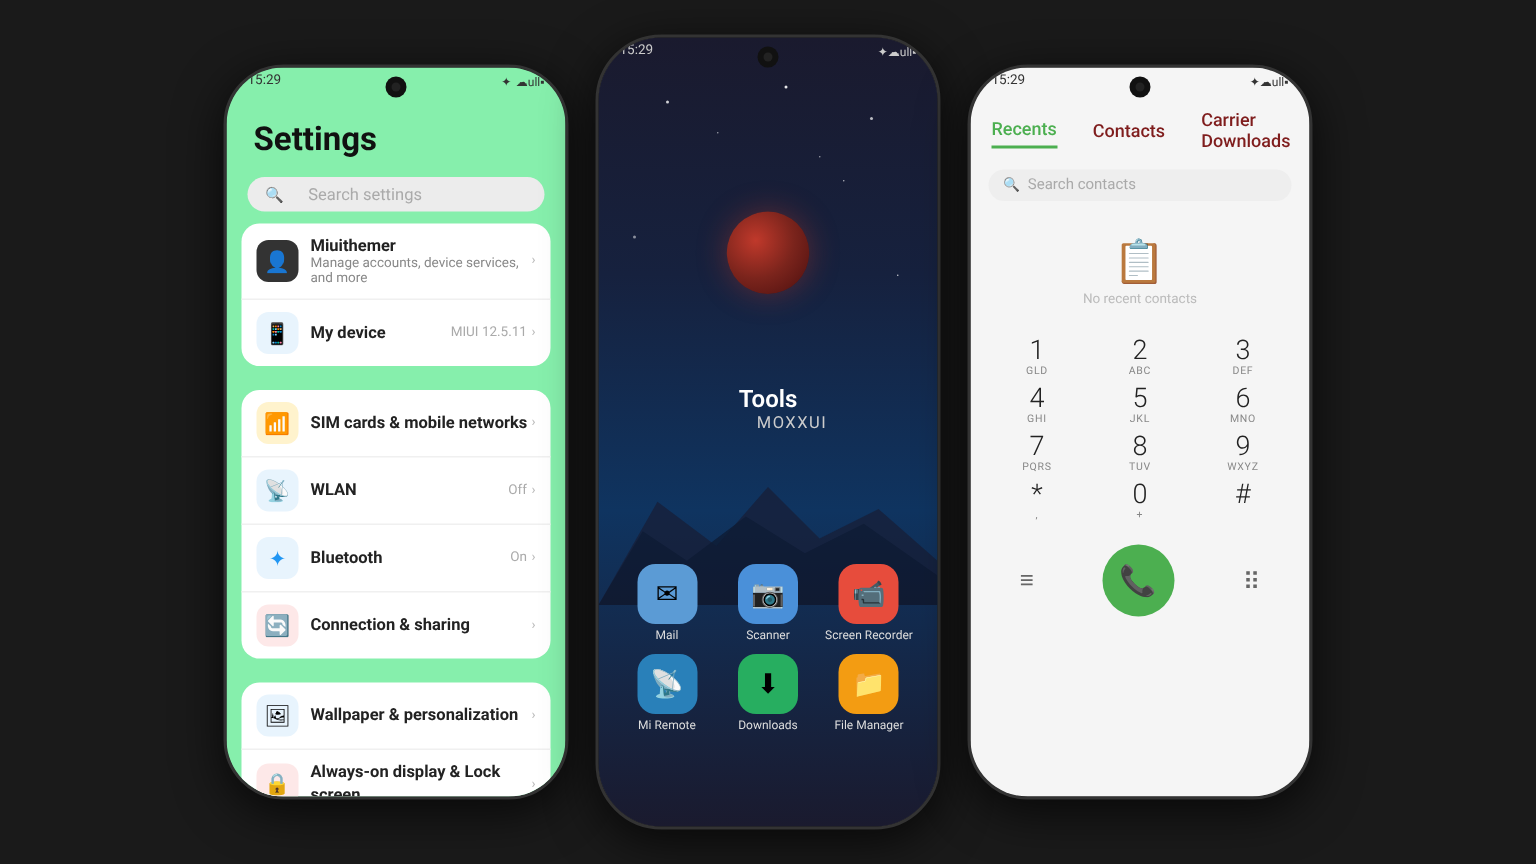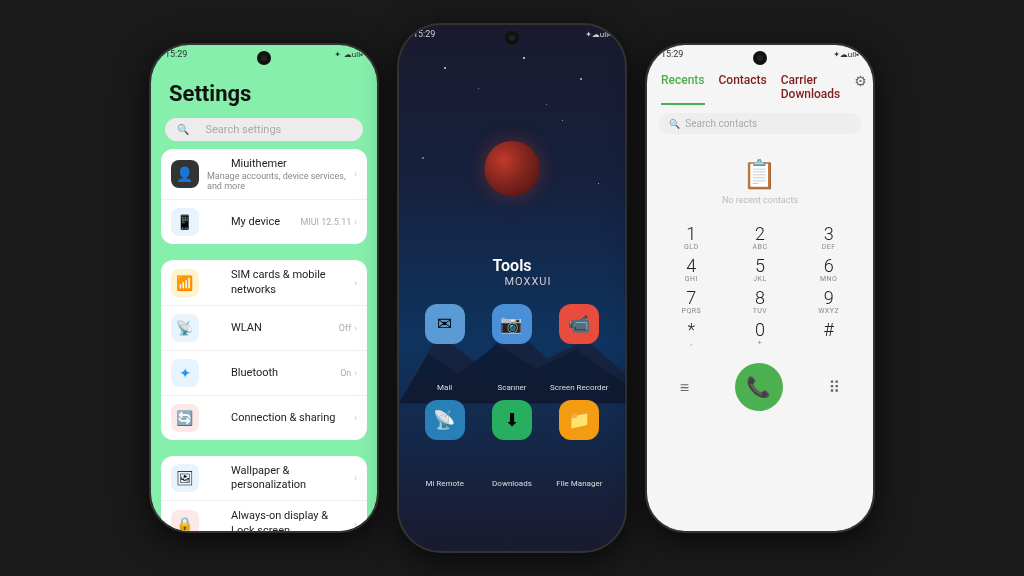--- a/index.html
+++ b/index.html
@@ -107,21 +107,21 @@
     .settings-item:last-child { border-bottom: none; }
     .settings-item-icon {
       width: 28px; height: 28px;
       border-radius: 8px;
       display: flex; align-items: center; justify-content: center;
       font-size: 14px;
       margin-right: 8px;
       flex-shrink: 0;
     }
     .settings-item-text { flex: 1; }
-    .settings-item-label { font-size: 11px; font-weight: 400; color: #222; line-height: 1.3; margin-left: 24px; }
+    .settings-item-label { font-size: 11px; font-weight: 700; color: #222; line-height: 1.3; }
     .settings-item-sub { font-size: 9px; color: #888; }
     .settings-item-right { font-size: 9px; color: #aaa; display: flex; align-items: flex-end; gap: 3px; }
     .chevron { font-size: 9px; color: #bbb; }
 
     .sep { height: 8px; }
 
     
     .launcher-screen {
       background: linear-gradient(180deg, #1a1a2e 0%, #16213e 30%, #0f3460 60%, #1a1a2e 100%);
       height: 100%;
@@ -170,34 +170,35 @@
       flex-direction: column;
       align-items: center;
       gap: 3px;
     }
     .app-icon {
       width: 40px; height: 40px;
       border-radius: 12px;
       display: flex; align-items: center; justify-content: center;
       font-size: 18px;
     }
-    .app-name { font-size: 8px; color: #ddd; text-align: left; margin-top: 36px; }
+    .app-name { font-size: 8px; color: #ddd; text-align: left; }
 
     
     .dialer-screen {
       background: #f5f5f5;
       height: 100%;
       width: 100%;
       overflow: hidden;
     }
     .dialer-content { padding-top: 22px; }
     .dialer-tabs {
       display: flex;
+      align-items: center;
       padding: 6px 14px 0;
-      gap: 14px;
+      gap: 24px;
       position: relative;
     }
     .dialer-tab {
       font-size: 12px;
       font-weight: 500;
       color: #7f1d1d;
       padding-bottom: 4px;
     }
     .dialer-tab.active { color: #4caf50; border-bottom: 2px solid #4caf50; }
     .dialer-gear { margin-left: auto; font-size: 14px; color: #666; }

